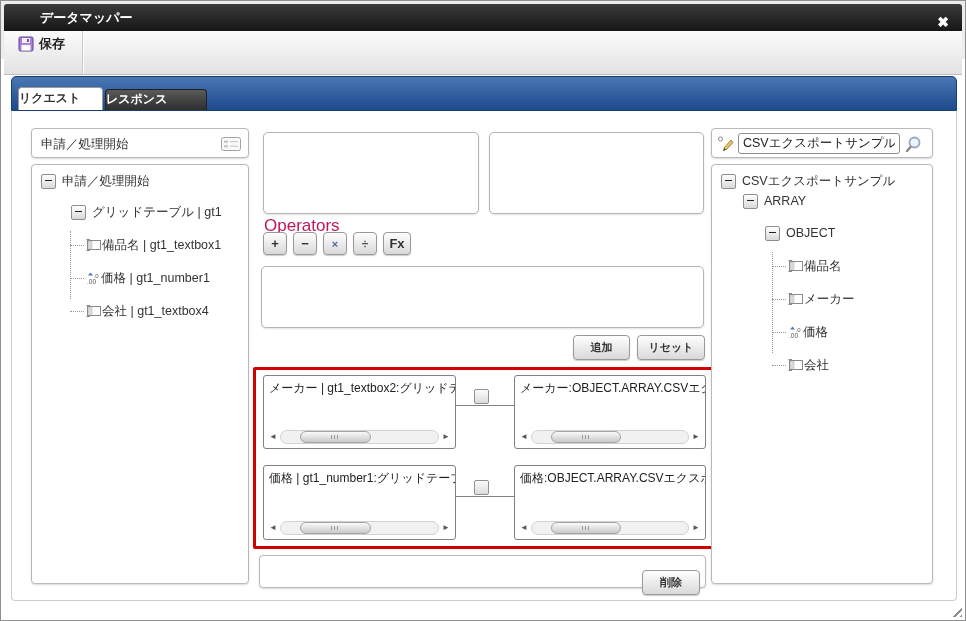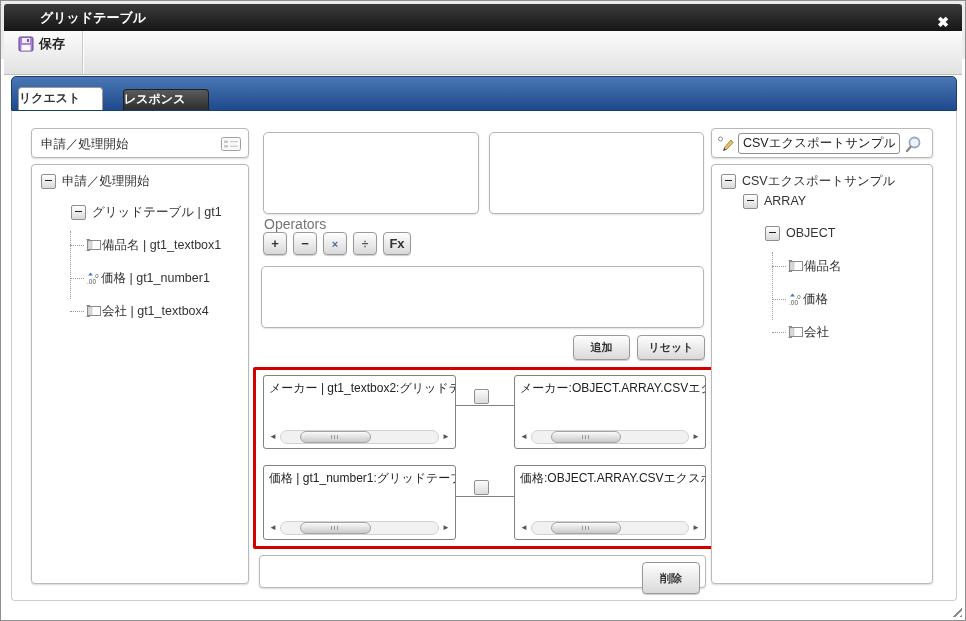--- a/index.html
+++ b/index.html
@@ -15,21 +15,21 @@
            background:linear-gradient(#fbfbfb,#e2e2e2);border-bottom:1px solid #bdbdbd;box-sizing:border-box;}
   .tb-sep{position:absolute;left:78px;top:0;bottom:0;width:1px;background:#c9c9c9;box-shadow:1px 0 0 #ffffff;}
   .save-btn{position:absolute;left:9px;top:2px;height:22px;display:flex;align-items:center;gap:5px;
             padding:0 9px 0 5px;font-size:13px;font-weight:bold;color:#222;cursor:pointer;border-radius:3px;}
   
   .tabstrip{position:absolute;left:10px;top:75px;width:946px;height:35px;box-sizing:border-box;
             background:linear-gradient(#4a77b4,#1e4a8e);border:1px solid #17406f;border-radius:5px 5px 0 0;}
   .tab{position:absolute;bottom:0;font-size:12px;font-weight:bold;text-align:left;
        line-height:21px;border-radius:4px 4px 0 0;box-sizing:border-box;cursor:pointer;}
   .tab.active{left:6px;width:85px;height:23px;background:#ffffff;color:#333;border:1px solid #9a9a9a;border-bottom:none;}
-  .tab.inactive{left:111px;width:86px;height:21px;background:linear-gradient(#5a5a5a,#2e2e2e);
+  .tab.inactive{left:93px;width:102px;height:21px;background:linear-gradient(#5a5a5a,#2e2e2e);
                 color:#fff;border:1px solid #1f1f1f;border-bottom:none;line-height:19px;}
   .content{position:absolute;left:10px;top:110px;width:946px;height:490px;box-sizing:border-box;
            background:#fff;border:1px solid #cdcdcd;border-top:none;border-radius:0 0 4px 4px;}
   
   .panel{position:absolute;background:#fff;border:1px solid #b9b9b9;border-radius:4px;
          box-shadow:0 1px 2px rgba(0,0,0,.15);box-sizing:border-box;}
   .btn{position:absolute;background:linear-gradient(#fefefe,#d9d9d9);border:1px solid #999;
        border-radius:4px;box-shadow:0 1px 1px rgba(0,0,0,.2);font-size:11px;font-weight:bold;color:#333;
        text-align:center;box-sizing:border-box;cursor:pointer;display:flex;align-items:center;justify-content:center;}
   
@@ -40,21 +40,21 @@
   .tog::after{content:"";position:absolute;left:3px;right:3px;top:5px;border-top:1px solid #222;}
   .leaves{position:relative;}
   .leaves::before{content:"";position:absolute;left:0;top:-4px;bottom:22px;border-left:1px dotted #9a9a9a;}
   .leaf{position:relative;padding-left:16px;display:flex;align-items:center;height:20px;
         margin-top:13px;cursor:pointer;white-space:nowrap;}
   .leaf::before{content:"";position:absolute;left:0;top:10px;width:14px;border-top:1px dotted #9a9a9a;}
   .ficon{flex:none;display:inline-flex;}
   
   .dropbox{position:absolute;background:#fff;border:1px solid #b5b5b5;border-radius:5px;
            box-shadow:0 1px 2px rgba(0,0,0,.12);box-sizing:border-box;}
-  .ops-label{position:absolute;left:263px;top:215px;font-size:14px;color:#737373;}
+  .ops-label{position:absolute;left:263px;top:215px;font-size:17px;color:#be185d;}
   .opbtn{width:24px;height:23px;position:static;font-size:13px;}
   .ops-row{position:absolute;left:262px;top:231px;display:flex;gap:6px;}
   
   .red-rect{position:absolute;left:252px;top:366px;width:461px;height:182px;border:3px solid #d40000;
             border-radius:2px;box-sizing:border-box;pointer-events:none;}
   .map-box{position:absolute;background:#fff;border:1px solid #818181;border-radius:3px;box-sizing:border-box;cursor:pointer;}
   .map-text{font-size:12px;color:#222;padding:4px 5px 0 5px;white-space:nowrap;overflow:hidden;}
   .hscroll{position:absolute;left:4px;right:4px;bottom:3px;height:16px;display:flex;align-items:center;gap:2px;}
   .sarr{font-size:8px;color:#555;flex:none;width:10px;text-align:center;cursor:pointer;line-height:16px;}
   .strack{flex:1;height:14px;background:#f1f1f1;border:1px solid #d2d2d2;border-radius:7px;position:relative;box-sizing:border-box;}
@@ -91,21 +91,21 @@
       <text x="7.5" y="5.5" font-size="6" fill="#555" font-family="Liberation Sans,sans-serif">.0</text>
       <text x="1" y="12" font-size="6.5" fill="#555" font-family="Liberation Sans,sans-serif">.00</text>
     </g>
   </defs>
 </svg>
 
 <div id="dialog">
   <div class="chrome-bg"></div>
 
   <div class="titlebar">
-    <span>グリッドテーブル</span>
+    <span>データマッパー</span>
     <span class="close-x">✖</span>
   </div>
 
   <div class="toolbar">
     <div class="save-btn">
       <svg width="16" height="16" viewBox="0 0 16 16">
         <rect x="1" y="1" width="14" height="14" rx="1.5" fill="#a87fd6" stroke="#5e4391"></rect>
         <rect x="4" y="2" width="8" height="5" fill="#f0eef6"></rect>
         <rect x="9" y="3" width="2" height="3" fill="#7a57ab"></rect>
         <rect x="3.5" y="9" width="9" height="5.5" fill="#fdfdfd" stroke="#cfc3e2" stroke-width="0.5"></rect>
@@ -232,21 +232,21 @@
       <div class="strack">
           <div class="sthumb"></div>
         </div>
       <span class="sarr">►</span>
     </div>
   </div>
 
   <div class="red-rect"></div>
 
   <div class="panel" style="left:258px;top:554px;width:447px;height:33px;">
-    <div class="btn" style="right:5px;top:6px;width:58px;height:32px;left:auto;">削除</div>
+    <div class="btn" style="right:5px;top:14px;width:58px;height:25px;left:auto;">削除</div>
   </div>
 
   <div class="panel" style="left:710px;top:127px;width:222px;height:30px;">
     <div class="search-box">
       <svg width="17" height="17" viewBox="0 0 17 17">
         <circle cx="3.5" cy="4" r="2" fill="none" stroke="#8a8a8a"></circle>
         <path d="M7 13 L14 5 L16 7.5 L9 15 Z" fill="#e9c46a" stroke="#8a6b1f" stroke-width="0.8"></path>
         <path d="M7 13 L6 16 L9 15 Z" fill="#3a3a3a"></path>
       </svg>
       <input class="search-input" type="text" value="CSVエクスポートサンプル" style="">
@@ -275,20 +275,28 @@
         <div class="leaf">
           <span class="ficon">
               <svg width="16" height="12">
                 <use href="#icon-field"></use>
               </svg>
             </span>
           <span>備品名</span>
         </div>
         <div class="leaf">
           <span class="ficon">
+              <svg width="16" height="12">
+                <use href="#icon-field"></use>
+              </svg>
+            </span>
+          <span>メーカー</span>
+        </div>
+        <div class="leaf">
+          <span class="ficon">
               <svg width="15" height="13">
                 <use href="#icon-number"></use>
               </svg>
             </span>
           <span>価格</span>
         </div>
         <div class="leaf">
           <span class="ficon">
               <svg width="16" height="12">
                 <use href="#icon-field"></use>

